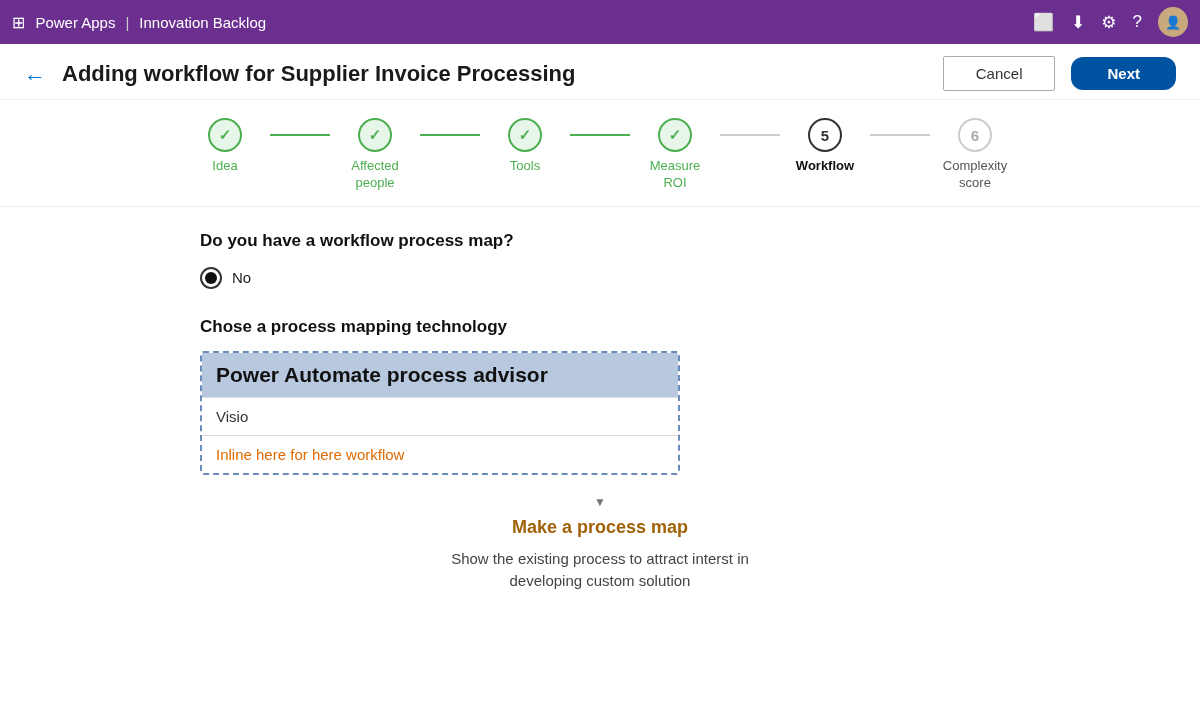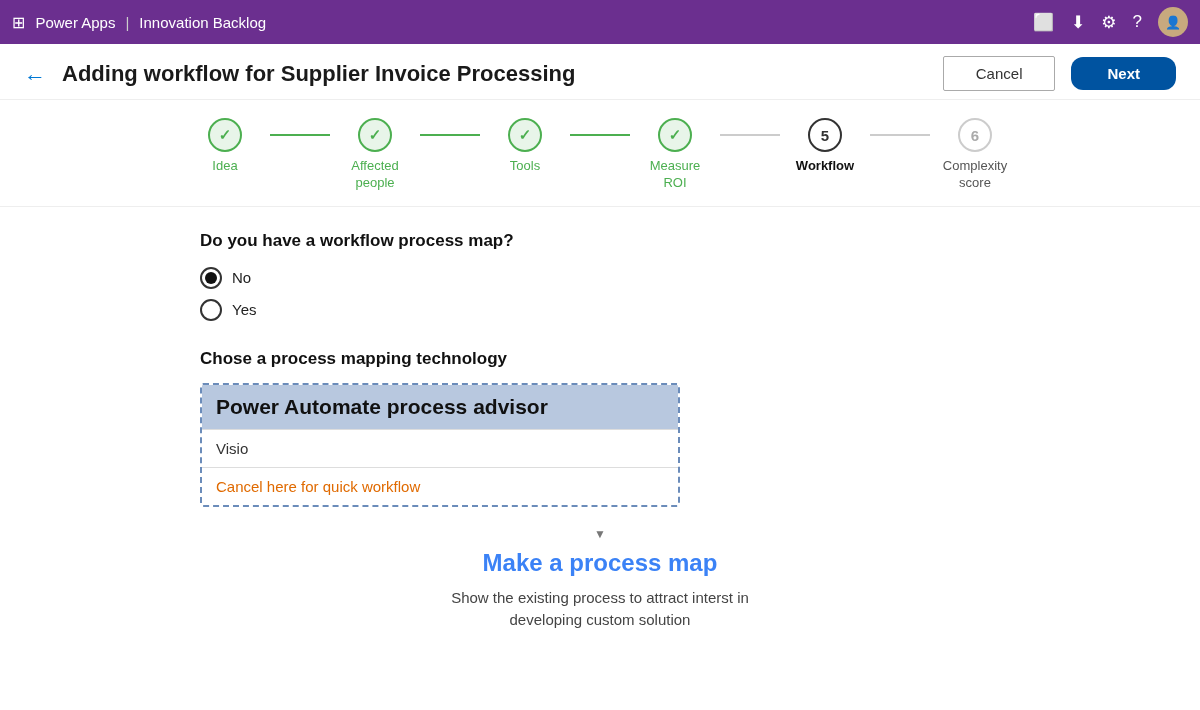--- a/index.html
+++ b/index.html
@@ -247,23 +247,23 @@
       color: #777;
       margin-bottom: 8px;
     }
 
     
     .process-map-section {
       text-align: center;
       margin-top: 8px;
     }
     .process-map-title {
-      font-size: 24px;
+      font-size: 18px;
       font-weight: 700;
-      color: #3b82f6;
+      color: #a16207;
       margin-bottom: 10px;
     }
     .process-map-desc {
       font-size: 15px;
       color: #444;
       line-height: 1.5;
       margin-bottom: 14px;
     }
     .new-process-link {
       font-size: 16px;
@@ -335,37 +335,33 @@
 
 <div class="main-content">
 
   <div class="section-question">Do you have a workflow process map?</div>
 
   <div class="radio-group">
     <div class="radio-option">
       <div class="radio-circle selected"></div>
       <span>No</span>
     </div>
-    <div class="radio-option">
-      <div class="radio-circle"></div>
-      <span>Yes</span>
-    </div>
   </div>
 
   <div class="section-subtitle">Chose a process mapping technology</div>
 
   <div class="dropdown-container">
     <div class="dropdown-selected">
       <span>Power Automate process advisor</span>
     </div>
     <div class="dropdown-item">
       <span>Visio</span>
     </div>
     <div class="dropdown-item inline-link">
-      <span>Cancel here for quick workflow</span>
+      <span>Inline here for here workflow</span>
     </div>
   </div>
 
   <div class="dropdown-arrow">▼</div>
 
   <div class="process-map-section">
     <div class="process-map-title">Make a process map</div>
     <div class="process-map-desc">Show the existing process to attract interst in<br>developing custom solution</div>
   </div>
 

